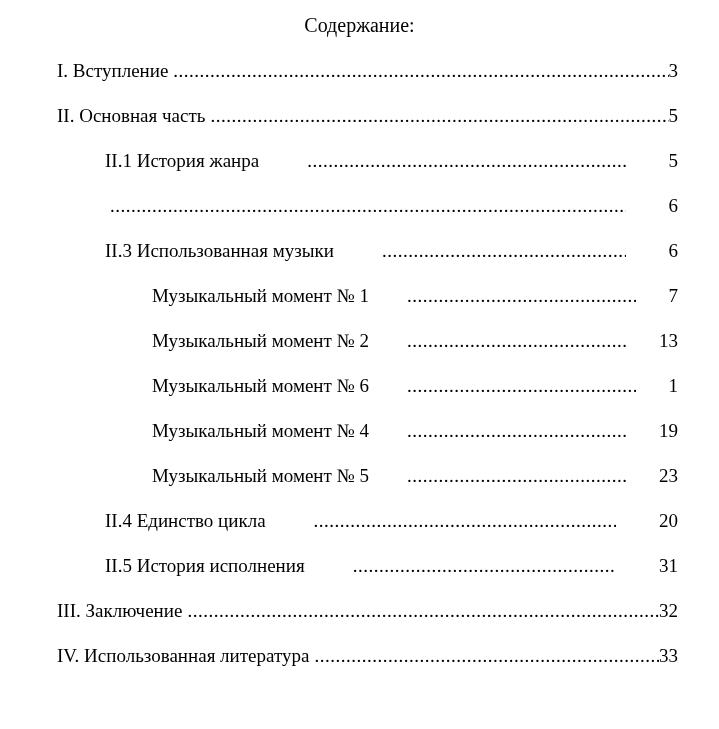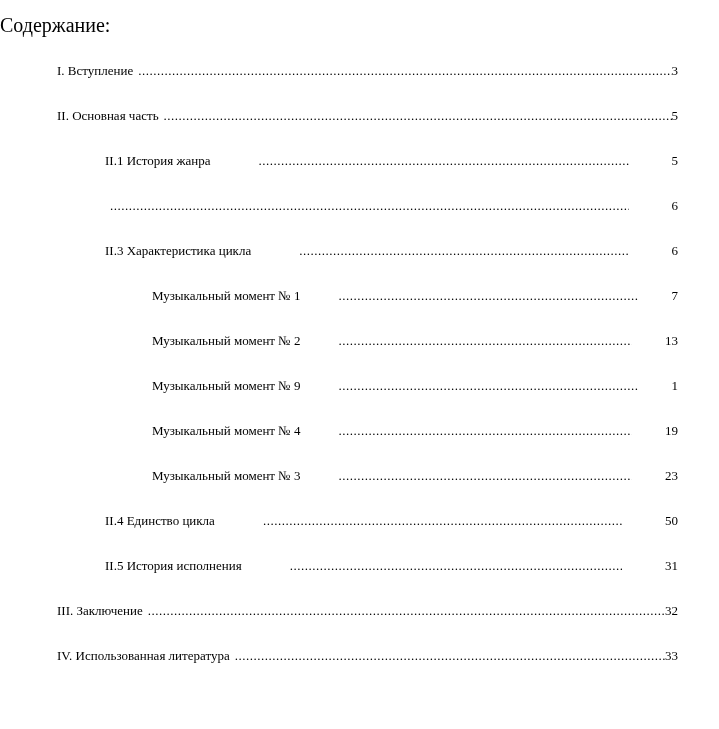--- a/index.html
+++ b/index.html
@@ -12,36 +12,36 @@
     width: 719px;
     height: 729px;
     background: #ffffff;
     color: #000000;
     font-family: "Liberation Serif", "DejaVu Serif", serif;
     overflow: hidden;
     box-sizing: border-box;
   }
   .page-title {
     margin: 12px 0 22px 0;
-    text-align: left;
+    text-align: center;
     font-size: 20px;
     font-weight: normal;
     line-height: 26px;
     color: #000000;
   }
   .toc {
     padding-left: 57px;
     padding-right: 41px;
   }
   .toc-row {
     display: flex;
     align-items: flex-start;
     line-height: 22px;
     margin-bottom: 23px;
-    font-size: 13px;
+    font-size: 19px;
     white-space: nowrap;
   }
   .toc-row.lvl-1 { padding-left: 48px; gap: 43px; }
   .toc-row.lvl-2 { padding-left: 95px; gap: 33px; }
   .toc-label {
     flex: 0 0 auto;
   }
   .toc-dots {
     flex: 1 1 auto;
     overflow: hidden;
@@ -81,60 +81,60 @@
     <span class="toc-dots"></span>
     <span class="toc-page">5</span>
   </div>
 
   <div class="toc-row lvl-1">
     <span class="toc-dots"></span>
     <span class="toc-page">6</span>
   </div>
 
   <div class="toc-row lvl-1">
-    <span class="toc-label">II.3 Характеристика цикла</span>
+    <span class="toc-label">II.3 Использованная музыки</span>
     <span class="toc-dots"></span>
     <span class="toc-page">6</span>
   </div>
 
   <div class="toc-row lvl-2">
     <span class="toc-label">Музыкальный момент № 1</span>
     <span class="toc-dots"></span>
     <span class="toc-page">7</span>
   </div>
 
   <div class="toc-row lvl-2">
     <span class="toc-label">Музыкальный момент № 2</span>
     <span class="toc-dots"></span>
     <span class="toc-page">13</span>
   </div>
 
   <div class="toc-row lvl-2">
-    <span class="toc-label">Музыкальный момент № 9</span>
+    <span class="toc-label">Музыкальный момент № 6</span>
     <span class="toc-dots"></span>
     <span class="toc-page">1</span>
   </div>
 
   <div class="toc-row lvl-2">
     <span class="toc-label">Музыкальный момент № 4</span>
     <span class="toc-dots"></span>
     <span class="toc-page">19</span>
   </div>
 
   <div class="toc-row lvl-2">
-    <span class="toc-label">Музыкальный момент № 3</span>
+    <span class="toc-label">Музыкальный момент № 5</span>
     <span class="toc-dots"></span>
     <span class="toc-page">23</span>
   </div>
 
 
   <div class="toc-row lvl-1">
     <span class="toc-label">II.4 Единство цикла</span>
     <span class="toc-dots"></span>
-    <span class="toc-page">50</span>
+    <span class="toc-page">20</span>
   </div>
 
   <div class="toc-row lvl-1">
     <span class="toc-label">II.5 История исполнения</span>
     <span class="toc-dots"></span>
     <span class="toc-page">31</span>
   </div>
 
   <div class="toc-row lvl-0">
     <span class="toc-label">III. Заключение</span>

